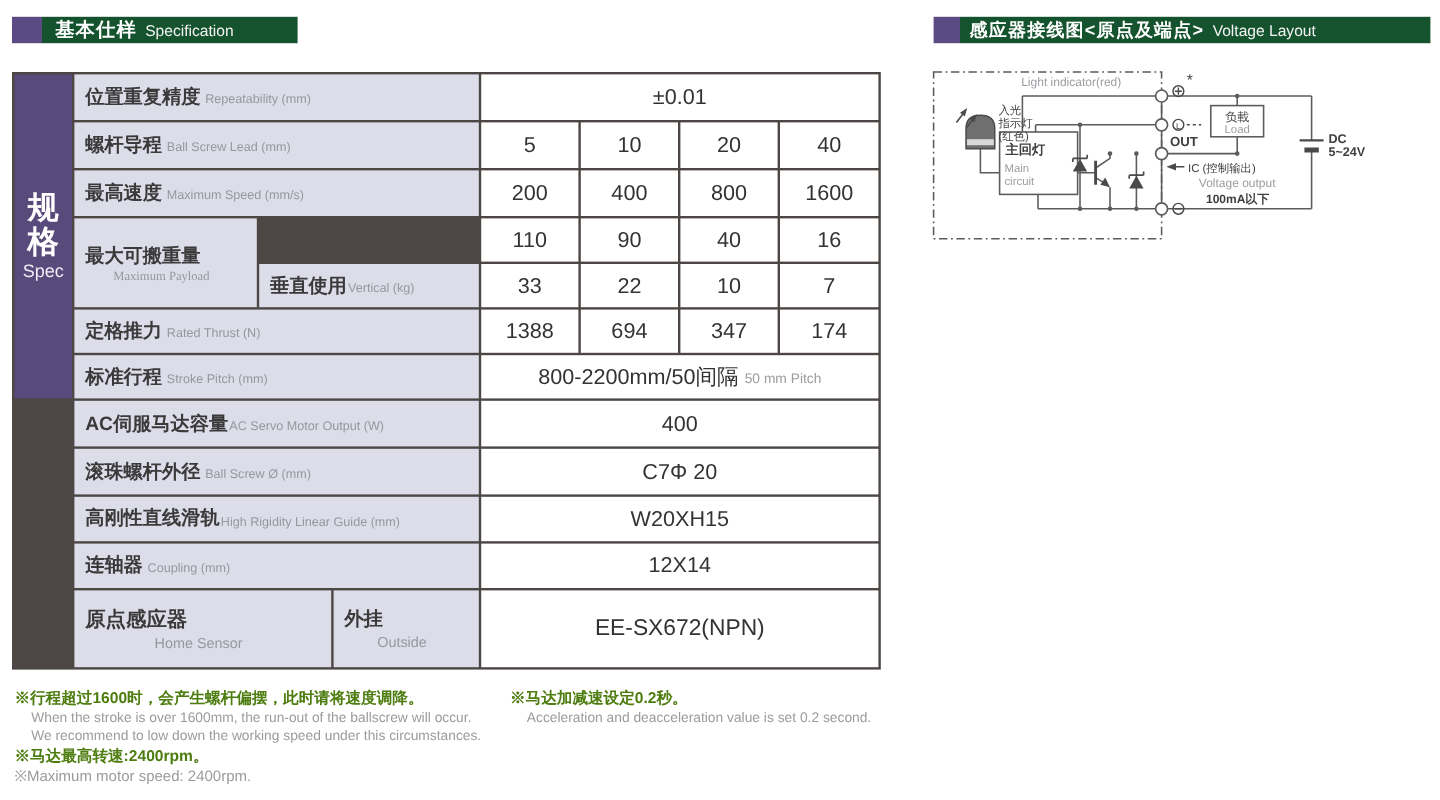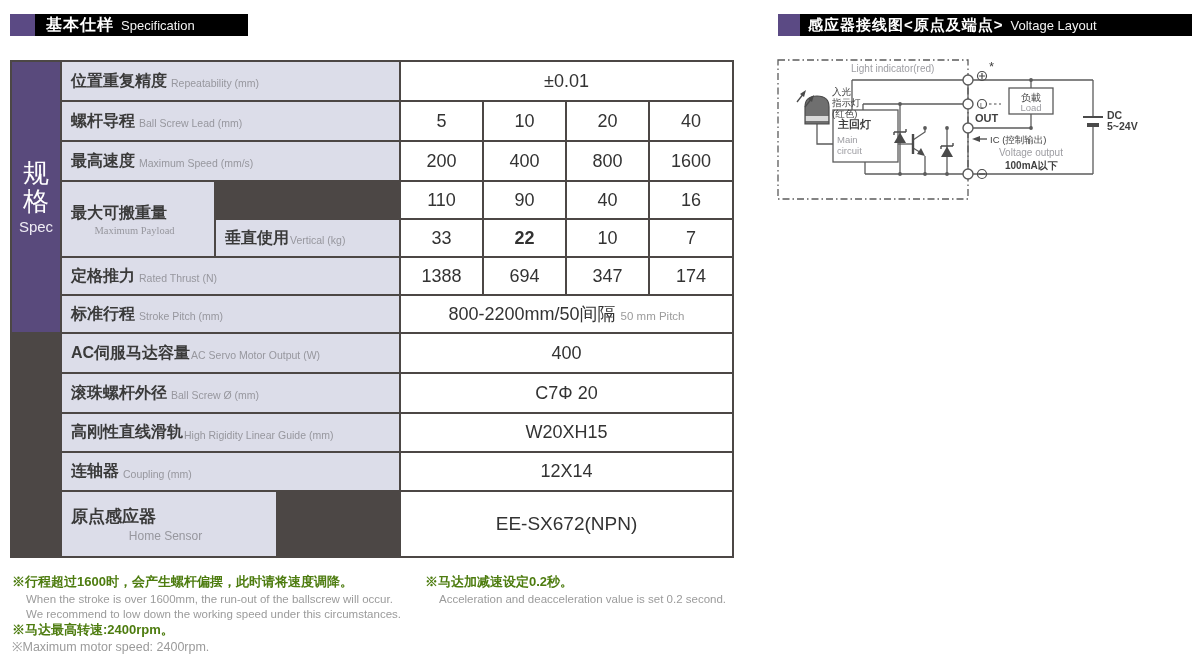--- a/index.html
+++ b/index.html
@@ -1,35 +1,35 @@
 <!DOCTYPE html>
 <html><head>
 <meta charset="utf-8">
 <style>
   * { margin:0; padding:0; box-sizing:border-box; }
   body { background:#ffffff; font-family:"Liberation Sans", sans-serif; }
   #page { position:relative; width:1200px; height:667px; background:#ffffff; overflow:hidden; }
 
   
   .hdr-square { position:absolute; background:#5b4a84; }
-  .hdr-bar { position:absolute; background:#000000; color:#fff; display:flex; align-items:center; padding-left:11px; }
+  .hdr-bar { position:absolute; background:#14532d; color:#fff; display:flex; align-items:center; padding-left:11px; }
   .hdr-zh { font-size:16px; font-weight:bold; letter-spacing:1px; }
   .hdr-en { font-size:13px; margin-left:7px; color:#f2f2f2; }
 
   
   .spec-table {
     position:absolute; left:10px; top:60px;
     display:grid;
     grid-template-columns:48px 152px 60px 121px 81px 81px 81px 82px;
     grid-template-rows:38px 38px 38px 36px 36px 36px 36px 38px 38px 37px 37px 64px;
     gap:2px; background:#4c4745; padding:2px;
   }
   .cell { display:flex; }
   .side { background:#594a7c; color:#fff; flex-direction:column; align-items:center; justify-content:center; }
-  .side .v-zh { width:30px; font-size:26px; font-weight:normal; line-height:1.08; word-break:break-all; text-align:center; }
+  .side .v-zh { width:30px; font-size:26px; font-weight:bold; line-height:1.08; word-break:break-all; text-align:center; }
   .side .v-en { font-size:15px; margin-top:3px; color:#efecf5; }
   .label { background:#dcdde9; align-items:baseline; padding:0 16px 0 9px; }
   .label .zh { font-size:16px; font-weight:bold; color:#3a3a3a; align-self:center; white-space:nowrap; }
   .label .en { font-size:10.5px; color:#97979e; margin-left:4px; align-self:center; padding-top:4px; white-space:nowrap; }
   .label.tight .en { margin-left:1px; }
   .label.col { flex-direction:column; justify-content:center; align-items:flex-start; }
   .label.col .zh { align-self:flex-start; }
   .label.col .en { margin-left:0; padding-top:1px; }
   .val { background:#ffffff; align-items:center; justify-content:center; font-size:18px; color:#333; }
   .val .v-en { font-size:11.5px; color:#9b9b9b; margin-left:5px; padding-top:4px; }
@@ -101,21 +101,21 @@
     </div>
     <div class="cell val" style="grid-area:4/5/5/6;">110</div>
     <div class="cell val" style="grid-area:4/6/5/7;">90</div>
     <div class="cell val" style="grid-area:4/7/5/8;">40</div>
     <div class="cell val" style="grid-area:4/8/5/9;">16</div>
     <div class="cell label tight" style="grid-area:5/3/6/5;">
       <span class="zh">垂直使用</span>
       <span class="en">Vertical (kg)</span>
     </div>
     <div class="cell val" style="grid-area:5/5/6/6;">33</div>
-    <div class="cell val" style="grid-area:5/6/6/7;font-weight:bold;">22</div>
+    <div class="cell val" style="grid-area:5/6/6/7;">22</div>
     <div class="cell val" style="grid-area:5/7/6/8;">10</div>
     <div class="cell val" style="grid-area:5/8/6/9;">7</div>
 
     <div class="cell label" style="grid-area:6/2/7/5;">
       <span class="zh">定格推力</span>
       <span class="en">Rated Thrust (N)</span>
     </div>
     <div class="cell val" style="grid-area:6/5/7/6;">1388</div>
     <div class="cell val" style="grid-area:6/6/7/7;">694</div>
     <div class="cell val" style="grid-area:6/7/7/8;">347</div>
@@ -150,20 +150,24 @@
 
     <div class="cell label" style="grid-area:11/2/12/5;">
       <span class="zh">连轴器</span>
       <span class="en">Coupling (mm)</span>
     </div>
     <div class="cell val" style="grid-area:11/5/12/9;">12X14</div>
 
     <div class="cell label col" style="grid-area:12/2/13/4;">
       <span class="zh" style="font-size:17px;">原点感应器</span>
       <span class="en" style="font-size:12px;">Home Sensor</span>
+    </div>
+    <div class="cell label col" style="grid-area:12/4/13/5;">
+      <span class="zh">外挂</span>
+      <span class="en" style="font-size:12px;">Outside</span>
     </div>
     <div class="cell val" style="grid-area:12/5/13/9; font-size:19px;">EE-SX672(NPN)</div>
   </div>
 
   <div class="notes" style="left:12px; width:405px;">
     <div class="note-red">※行程超过1600时，会产生螺杆偏摆，此时请将速度调降。</div>
     <div class="note-gray indent">When the stroke is over 1600mm, the run-out of the ballscrew will occur.</div>
     <div class="note-gray indent">We recommend to low down the working speed under this circumstances.</div>
     <div class="note-red">※马达最高转速:2400rpm。</div>
     <div class="note-gray2">※Maximum motor speed: 2400rpm.</div>

